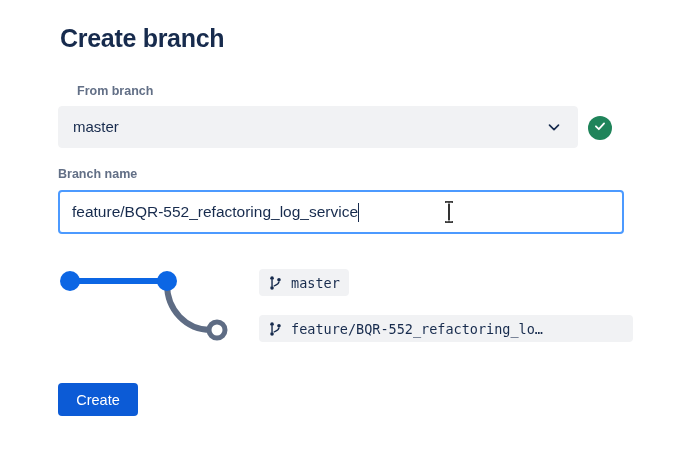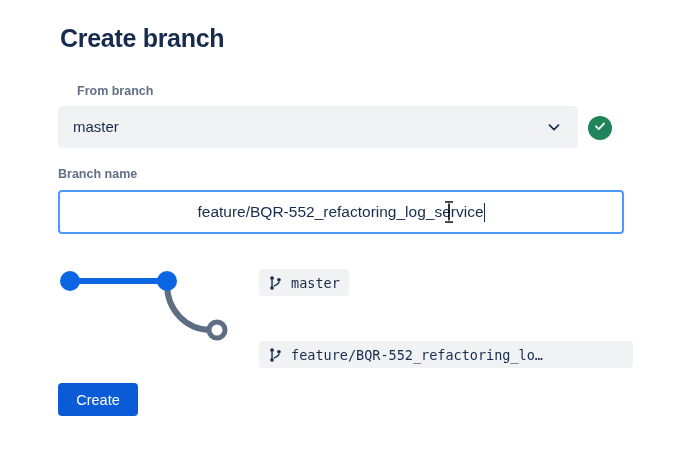--- a/index.html
+++ b/index.html
@@ -110,21 +110,20 @@
     left: 0; top: 0;
     width: 100%;
     height: 100%;
     box-sizing: border-box;
     background: #ffffff;
     border: 2px solid #4c9aff;
     border-radius: 4px;
     display: flex;
     align-items: center;
     padding: 0 12px;
-    justify-content: center;
   }
   .input-value {
     font-size: 15.5px;
     color: #172b4d;
     line-height: 20px;
     white-space: nowrap;
   }
   .caret {
     display: inline-block;
     width: 1px;
@@ -157,21 +156,21 @@
     position: absolute;
     box-sizing: border-box;
     background: #f1f2f4;
     border-radius: 4px;
     display: flex;
     align-items: center;
     padding: 0 9px;
     height: 27px;
   }
   .chip-master { left: 259px; top: 269px; }
-  .chip-feature { left: 259px; top: 315px; width: 374px; margin-top: 26px; }
+  .chip-feature { left: 259px; top: 315px; width: 374px; }
   .chip-icon {
     flex: 0 0 auto;
     width: 15px;
     height: 16px;
     margin-right: 8px;
     display: block;
   }
   .chip-text {
     font-family: "DejaVu Sans Mono", monospace;
     font-size: 13.5px;

